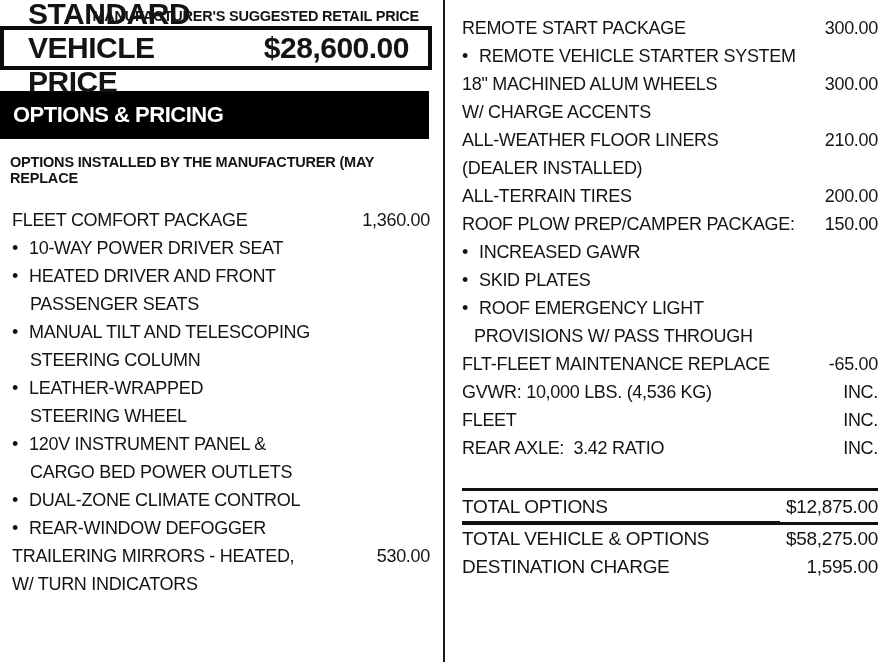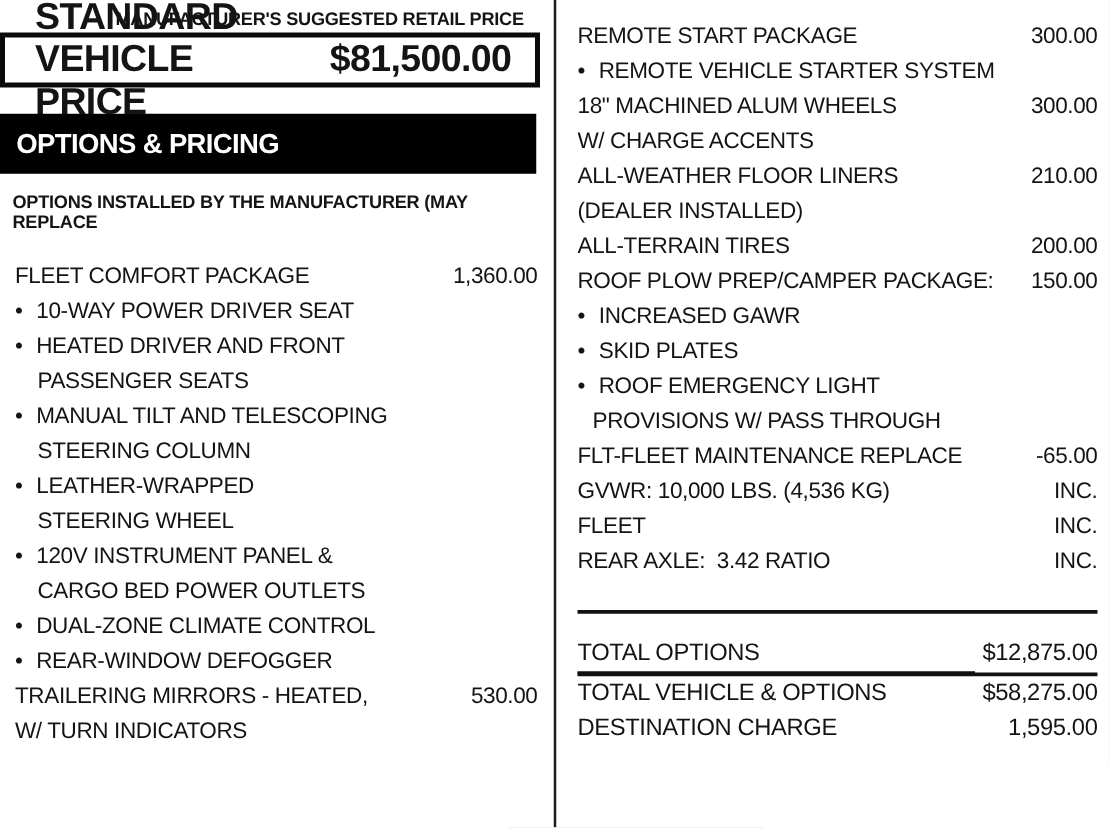--- a/index.html
+++ b/index.html
@@ -70,35 +70,35 @@
     margin-top:26px;
     border-top:3px solid #111111;
   }
   .trow{
     display:flex;align-items:baseline;
     height:28px;line-height:28px;
     font-size:19px;
   }
   .trow .tlabel{flex:1;white-space:pre;}
   .trow .tvalue{white-space:pre;text-align:right;}
-  .trow.first{padding-top:18px;border-bottom:3px solid #111111;height:29px;}
+  .trow.first{padding-top:2px;border-bottom:3px solid #111111;height:29px;}
   .trow.first .tlabel{border-bottom:2px solid #111111;margin-right:6px;}
 </style>
 </head>
 <body>
 
 <div class="page">
 
   <div class="col-left">
 
     <div class="msrp-label">MANUFACTURER'S SUGGESTED RETAIL PRICE</div>
 
     <div class="price-box">
       <span>STANDARD VEHICLE PRICE</span>
-      <span>$81,500.00</span>
+      <span>$28,600.00</span>
     </div>
 
     <div class="section-bar">OPTIONS &amp; PRICING</div>
 
     <div class="note">
       <span>OPTIONS INSTALLED BY THE MANUFACTURER (MAY REPLACE</span>
     </div>
 
     <div class="options options-left">
 

